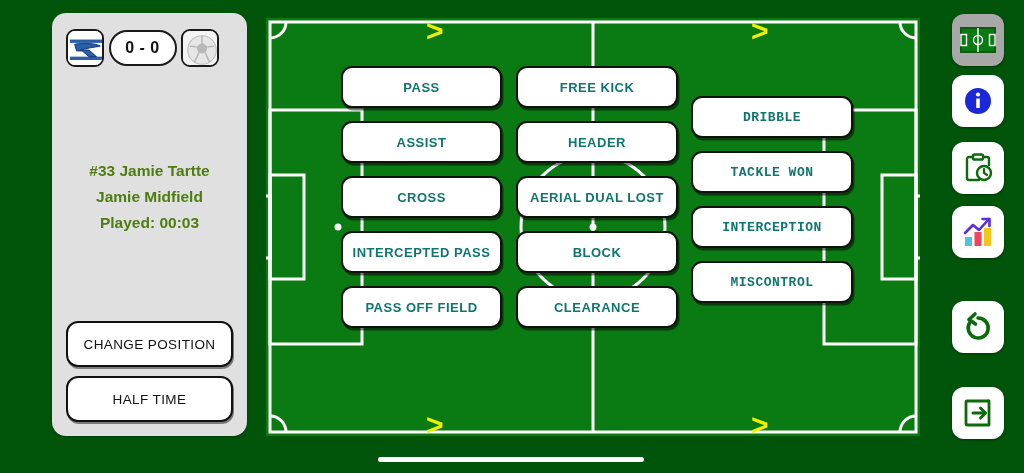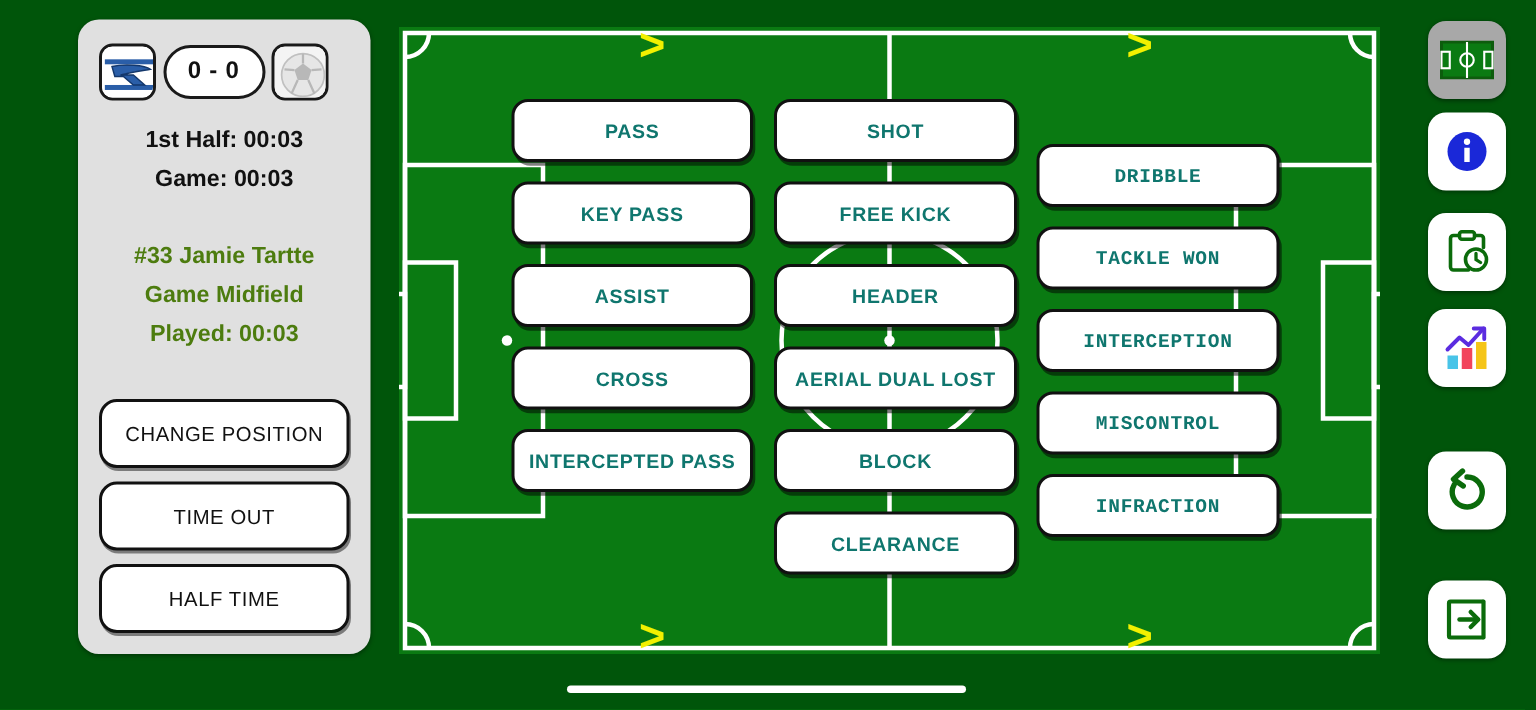--- a/index.html
+++ b/index.html
@@ -258,34 +258,29 @@
         <svg viewBox="0 0 40 40" width="38" height="38" aria-hidden="true">
           <rect x="0" y="0" width="40" height="40" fill="#f4f4f4"></rect>
           <circle cx="20" cy="20" r="15" fill="#e6e6e6" stroke="#c0c0c0" stroke-width="1.2"></circle>
           <polygon points="20,12 26,16.5 23.7,23.5 16.3,23.5 14,16.5" fill="#b8b8b8"></polygon>
           <path d="M20 5 L20 12 M33 16 L26 16.5 M28 33 L23.7 23.5 M12 33 L16.3 23.5 M7 16 L14 16.5" stroke="#b8b8b8" stroke-width="1.6" fill="none"></path>
         </svg>
       </div>
 
     </div>
 
-    <div class="clock-block">
-      <div>1st Half: 00:03</div>
-      <div>Game: 00:03</div>
-    </div>
 
     <div class="player-block">
       <div>#33 Jamie Tartte</div>
-      <div>Game Midfield</div>
+      <div>Jamie Midfield</div>
       <div>Played: 00:03</div>
     </div>
 
     <div class="panel-buttons">
       <div class="panel-btn">CHANGE POSITION</div>
-      <div class="panel-btn">TIME OUT</div>
       <div class="panel-btn">HALF TIME</div>
     </div>
 
   </div>
 
   <div class="pitch">
     <svg viewBox="0 0 654 418" preserveAspectRatio="none" aria-hidden="true">
       <g fill="none" stroke="#ffffff" stroke-width="3">
 
         <rect x="4" y="4" width="646" height="410"></rect>
@@ -318,41 +313,39 @@
     </svg>
 
     <span class="chevron chev-tl">&gt;</span>
     <span class="chevron chev-tr">&gt;</span>
     <span class="chevron chev-bl">&gt;</span>
     <span class="chevron chev-br">&gt;</span>
   </div>
 
   <div class="action-col col-1">
     <div class="action-btn">PASS</div>
-    <div class="action-btn">KEY PASS</div>
     <div class="action-btn">ASSIST</div>
     <div class="action-btn">CROSS</div>
     <div class="action-btn">INTERCEPTED PASS</div>
+    <div class="action-btn">PASS OFF FIELD</div>
   </div>
 
   <div class="action-col col-2">
-    <div class="action-btn">SHOT</div>
     <div class="action-btn">FREE KICK</div>
     <div class="action-btn">HEADER</div>
     <div class="action-btn">AERIAL DUAL LOST</div>
     <div class="action-btn">BLOCK</div>
     <div class="action-btn">CLEARANCE</div>
   </div>
 
   <div class="action-col col-3">
     <div class="action-btn">DRIBBLE</div>
     <div class="action-btn">TACKLE WON</div>
     <div class="action-btn">INTERCEPTION</div>
     <div class="action-btn">MISCONTROL</div>
-    <div class="action-btn">INFRACTION</div>
   </div>
 
   <div class="right-rail">
 
     <div class="rail-btn selected r0">
       <svg width="36" height="26" viewBox="0 0 36 26" aria-hidden="true">
         <rect x="1" y="1" width="34" height="24" fill="#0a7a12" stroke="#0d5c0d" stroke-width="2"></rect>
         <line x1="18" y1="1" x2="18" y2="25" stroke="#ffffff" stroke-width="1.4"></line>
         <circle cx="18" cy="13" r="4.5" fill="none" stroke="#ffffff" stroke-width="1.4"></circle>
         <rect x="1" y="7.5" width="5.5" height="11" fill="none" stroke="#ffffff" stroke-width="1.4"></rect>

